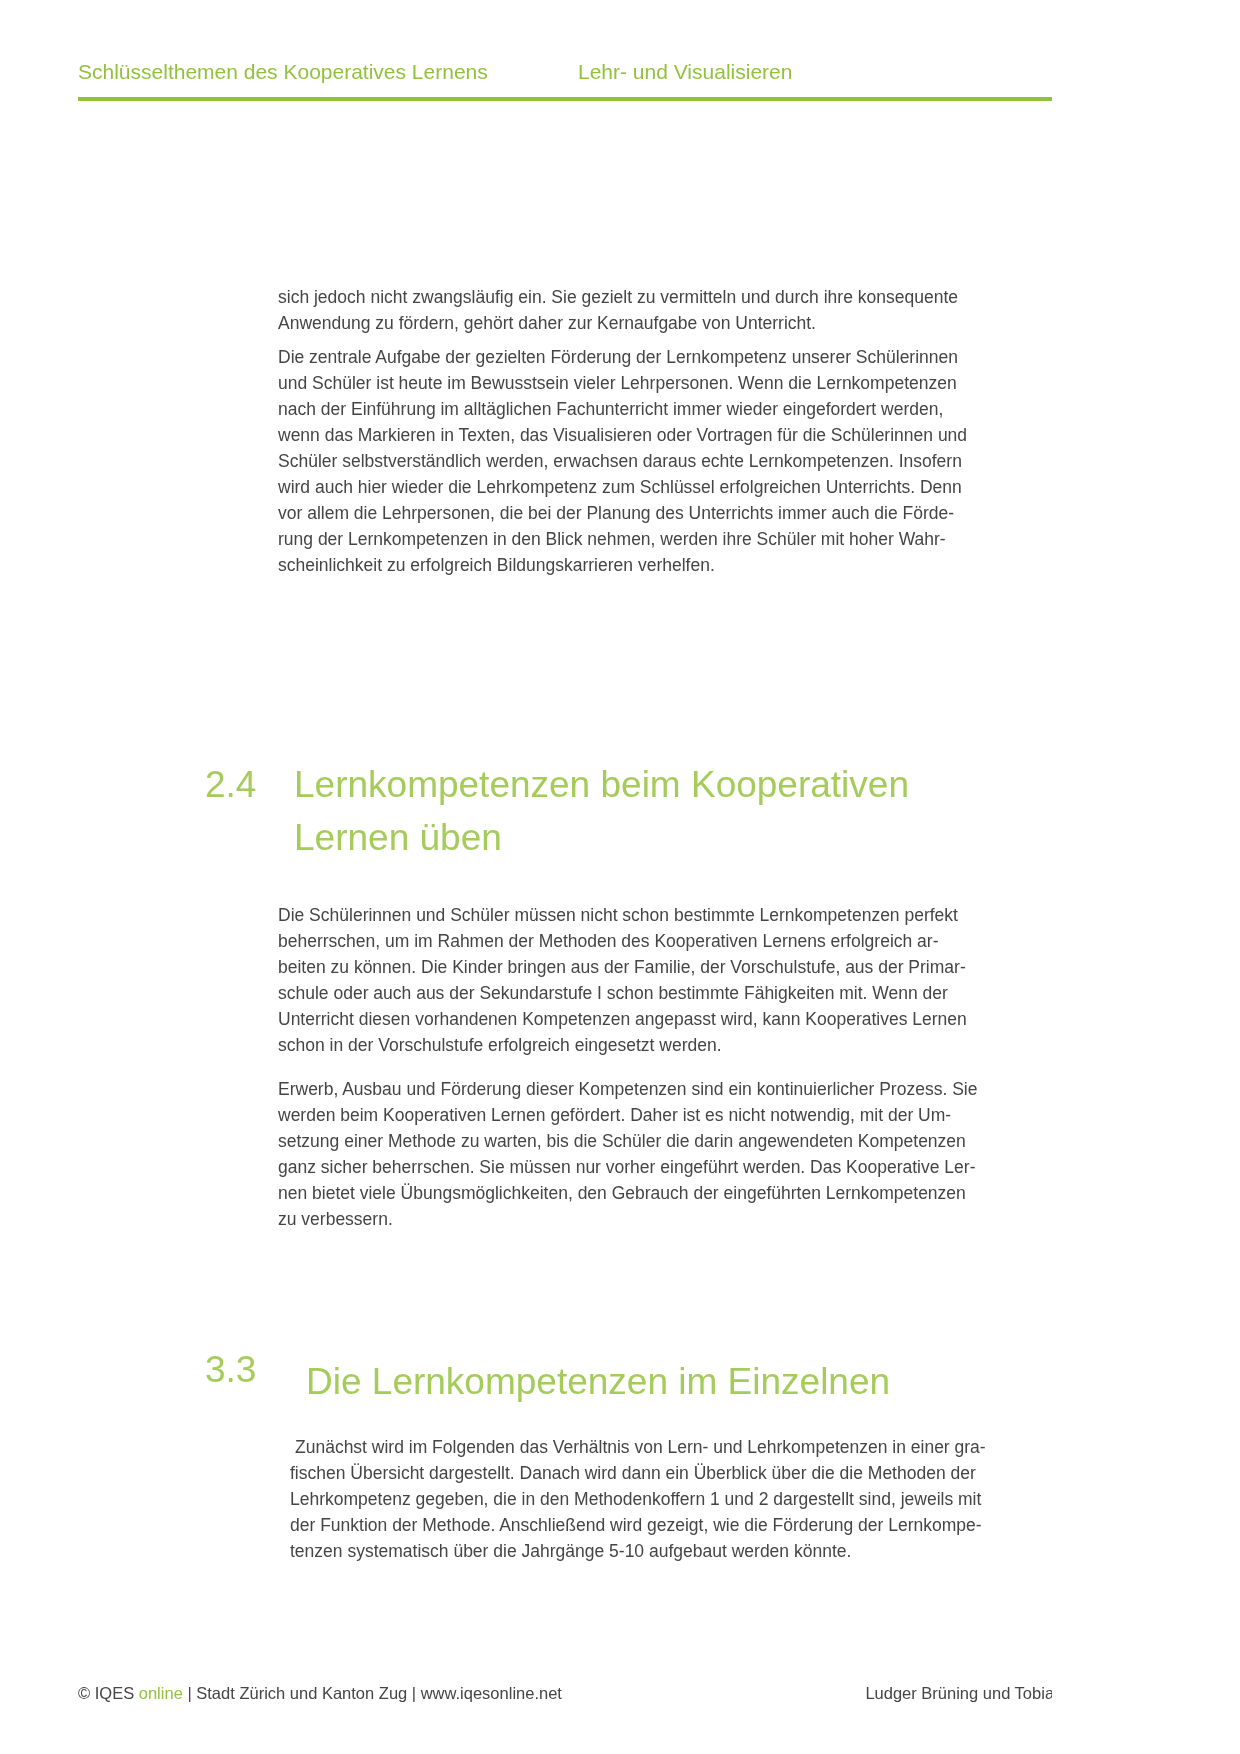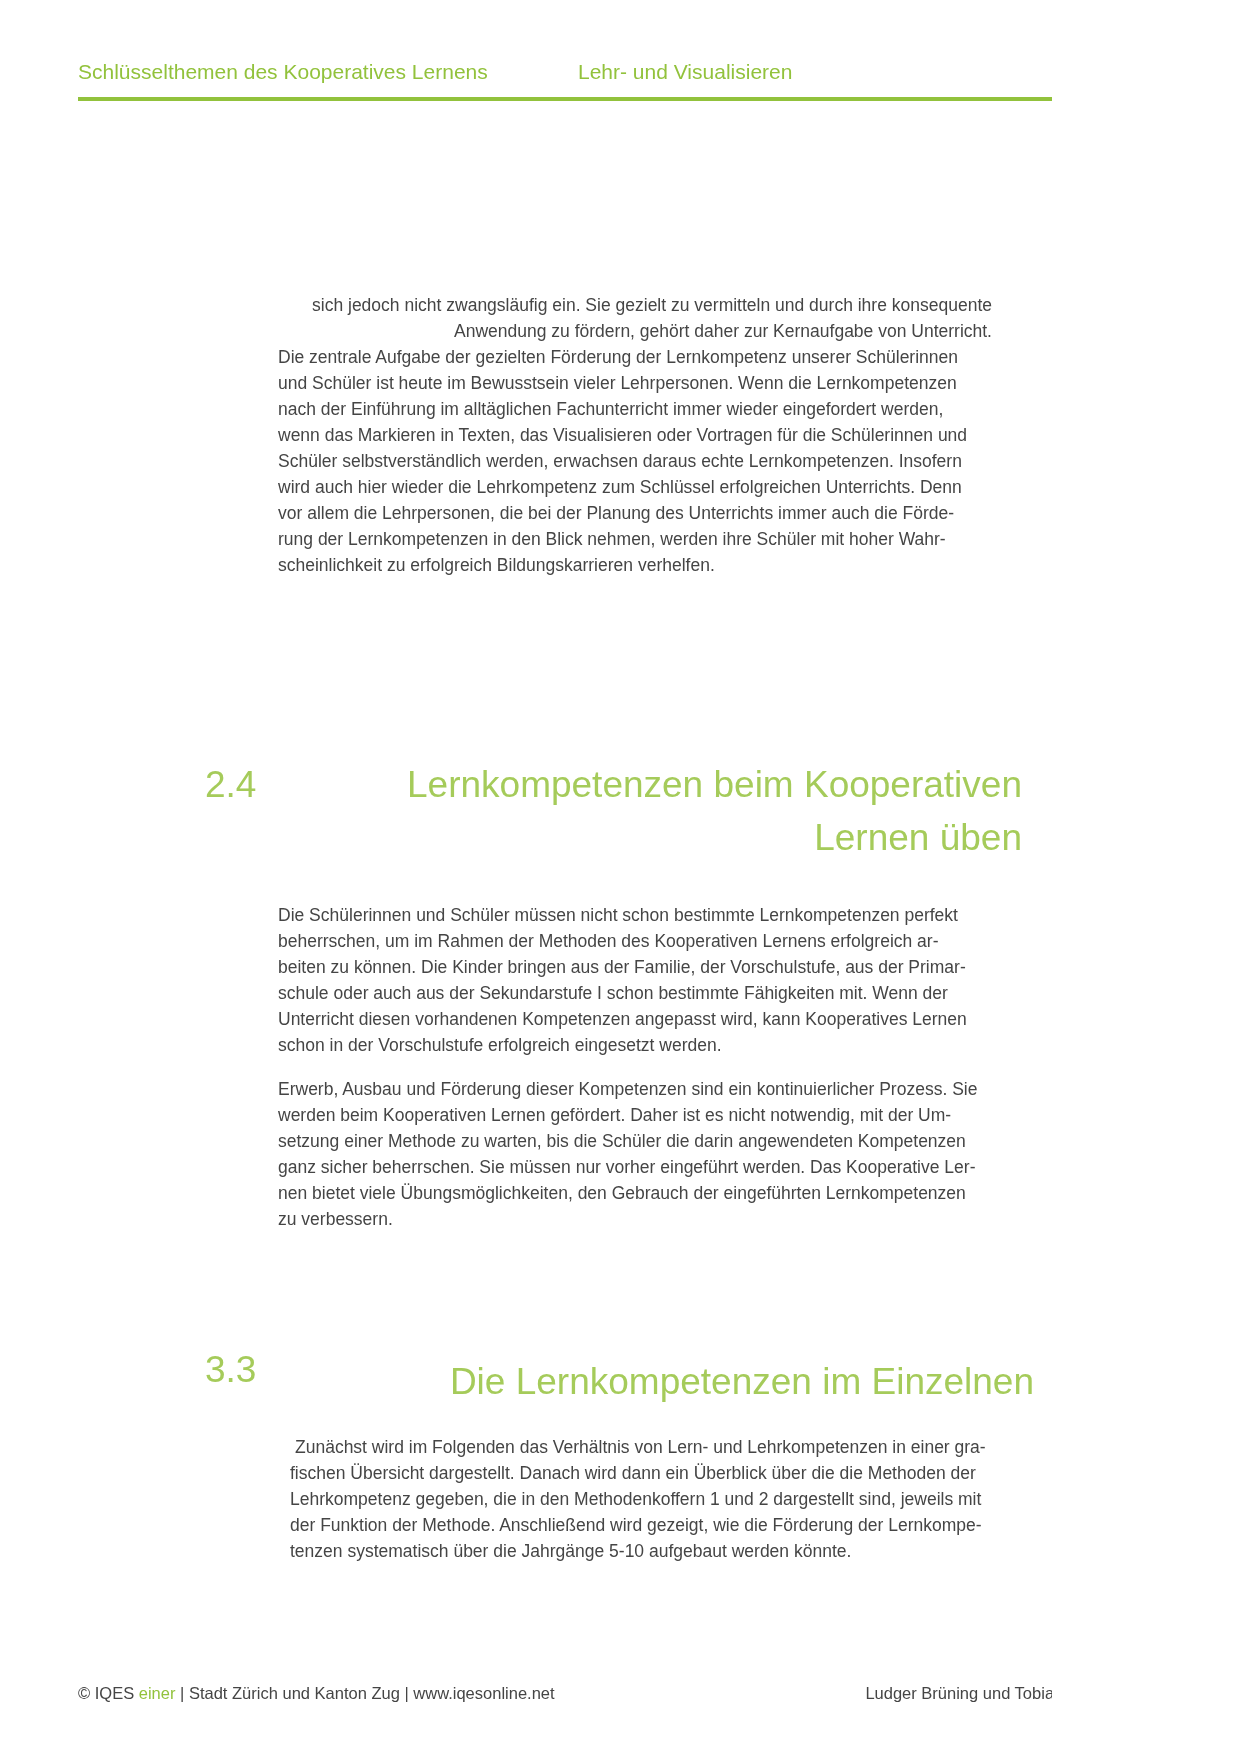--- a/index.html
+++ b/index.html
@@ -52,27 +52,26 @@
   
   .section-number {
     position: absolute;
     left: 205px;
     font-size: 37px;
     line-height: 53px;
     color: var(--heading-green, #a5cb5a);
   }
   .section-title {
     position: absolute;
-    left: 262px;
+    left: 294px;
     width: 760px;
     font-size: 37px;
     line-height: 53px;
     white-space: pre-line;
     color: var(--heading-green, #a5cb5a);
-    text-align: right;
   }
   
   .footer {
     position: absolute;
     top: 1684px;
     left: 78px;
     width: 1032px;
     font-size: 16.5px;
     color: var(--body-text, #454545);
   }
@@ -85,21 +84,21 @@
 
 <div class="page">
 
   <div class="header">
     <span class="header-left">Schlüsselthemen des Kooperatives Lernens</span>
     <span class="header-center">Lehr- und Visualisieren</span>
     <span class="header-page">31</span>
   </div>
   <div class="header-rule"></div>
 
-  <div class="para" style="top:292px;text-align:right;">sich jedoch nicht zwangsläufig ein. Sie gezielt zu vermitteln und durch ihre konsequente
+  <div class="para" style="top:284px;">sich jedoch nicht zwangsläufig ein. Sie gezielt zu vermitteln und durch ihre konsequente
 Anwendung zu fördern, gehört daher zur Kernaufgabe von Unterricht.</div>
   <div class="para" style="top:344px;">Die zentrale Aufgabe der gezielten Förderung der Lernkompetenz unserer Schülerinnen
 und Schüler ist heute im Bewusstsein vieler Lehrpersonen. Wenn die Lernkompetenzen
 nach der Einführung im alltäglichen Fachunterricht immer wieder eingefordert werden,
 wenn das Markieren in Texten, das Visualisieren oder Vortragen für die Schülerinnen und
 Schüler selbstverständlich werden, erwachsen daraus echte Lernkompetenzen. Insofern
 wird auch hier wieder die Lehrkompetenz zum Schlüssel erfolgreichen Unterrichts. Denn
 vor allem die Lehrpersonen, die bei der Planung des Unterrichts immer auch die Förde-
 rung der Lernkompetenzen in den Blick nehmen, werden ihre Schüler mit hoher Wahr-
 scheinlichkeit zu erfolgreich Bildungskarrieren verhelfen.</div>
@@ -125,18 +124,18 @@
   <h2 class="section-title" style="top:1343px; margin:12px; font-weight:400;">Die Lernkompetenzen im Einzelnen</h2>
 
   <div class="para indent-first" style="top:1434px;margin-left:12px;">Zunächst wird im Folgenden das Verhältnis von Lern- und Lehrkompetenzen in einer gra-
 fischen Übersicht dargestellt. Danach wird dann ein Überblick über die die Methoden der
 Lehrkompetenz gegeben, die in den Methodenkoffern 1 und 2 dargestellt sind, jeweils mit
 der Funktion der Methode. Anschließend wird gezeigt, wie die Förderung der Lernkompe-
 tenzen systematisch über die Jahrgänge 5-10 aufgebaut werden könnte.</div>
 
   <div class="footer">
     <span class="footer-left">
-      <span>© IQES </span><span class="brand-green">einer</span><span> | Stadt Zürich und Kanton Zug | www.iqesonline.net</span>
+      <span>© IQES </span><span class="brand-green">online</span><span> | Stadt Zürich und Kanton Zug | www.iqesonline.net</span>
     </span>
     <span class="footer-right">Ludger Brüning und Tobias Saum</span>
   </div>
 
 </div>
 
 </body></html>

